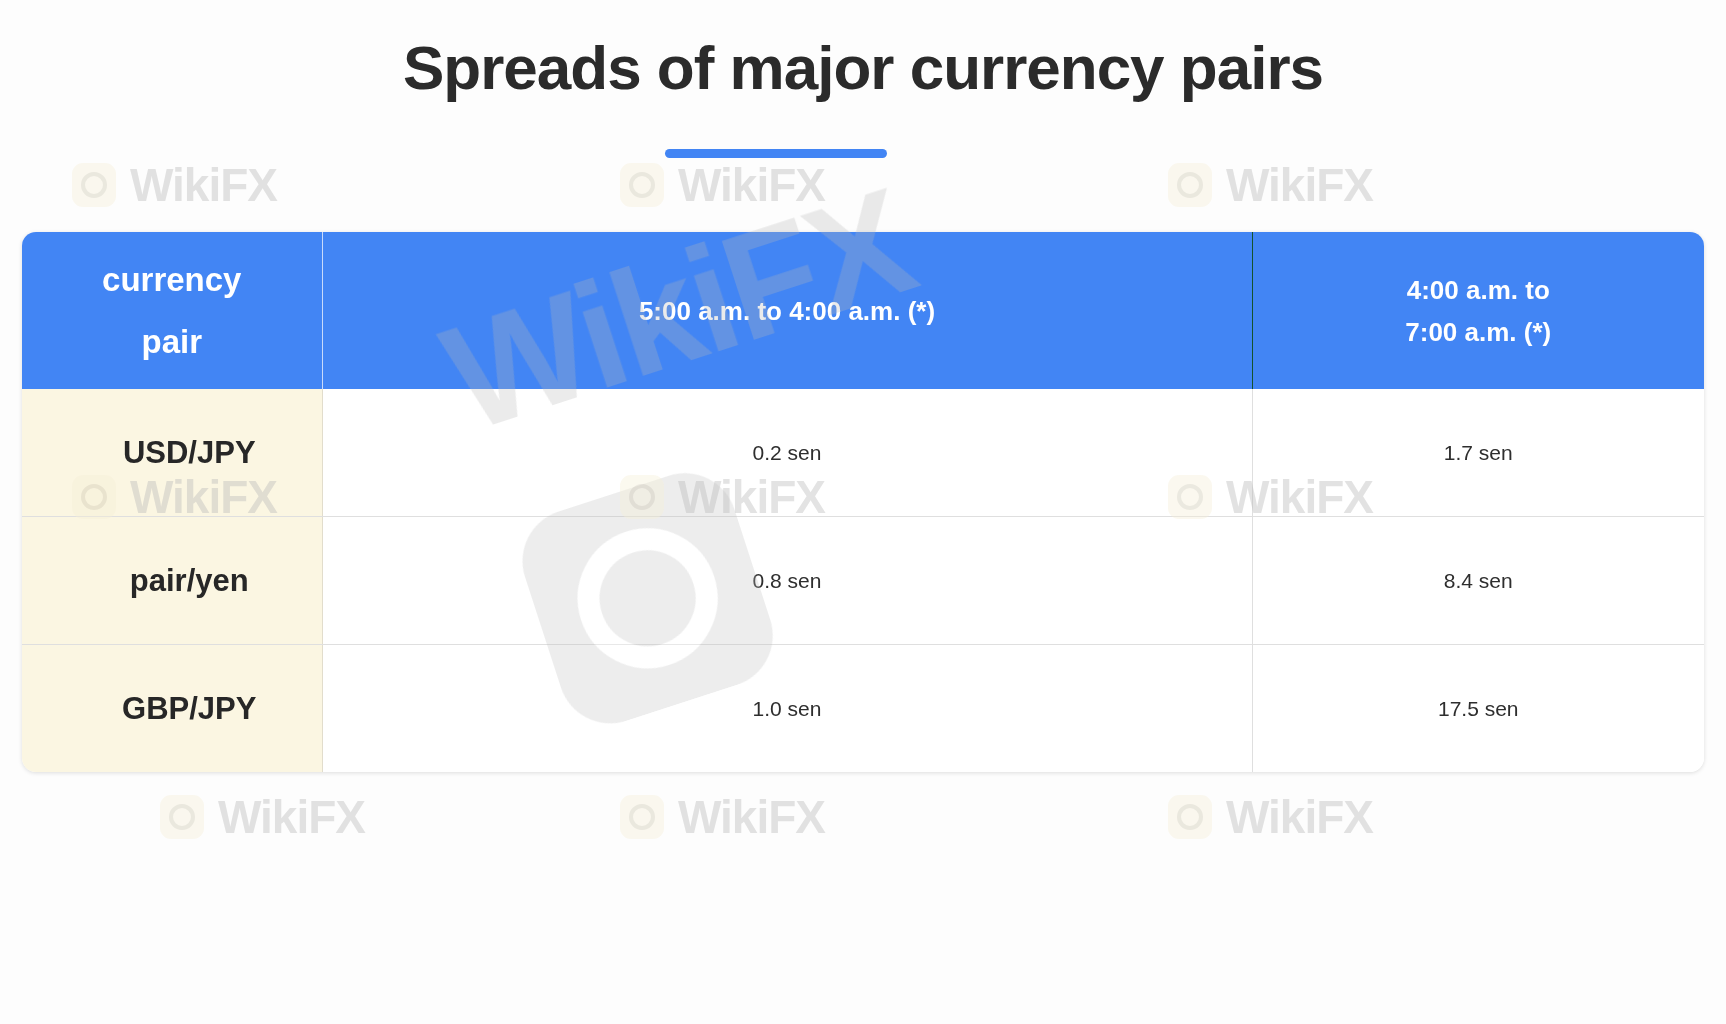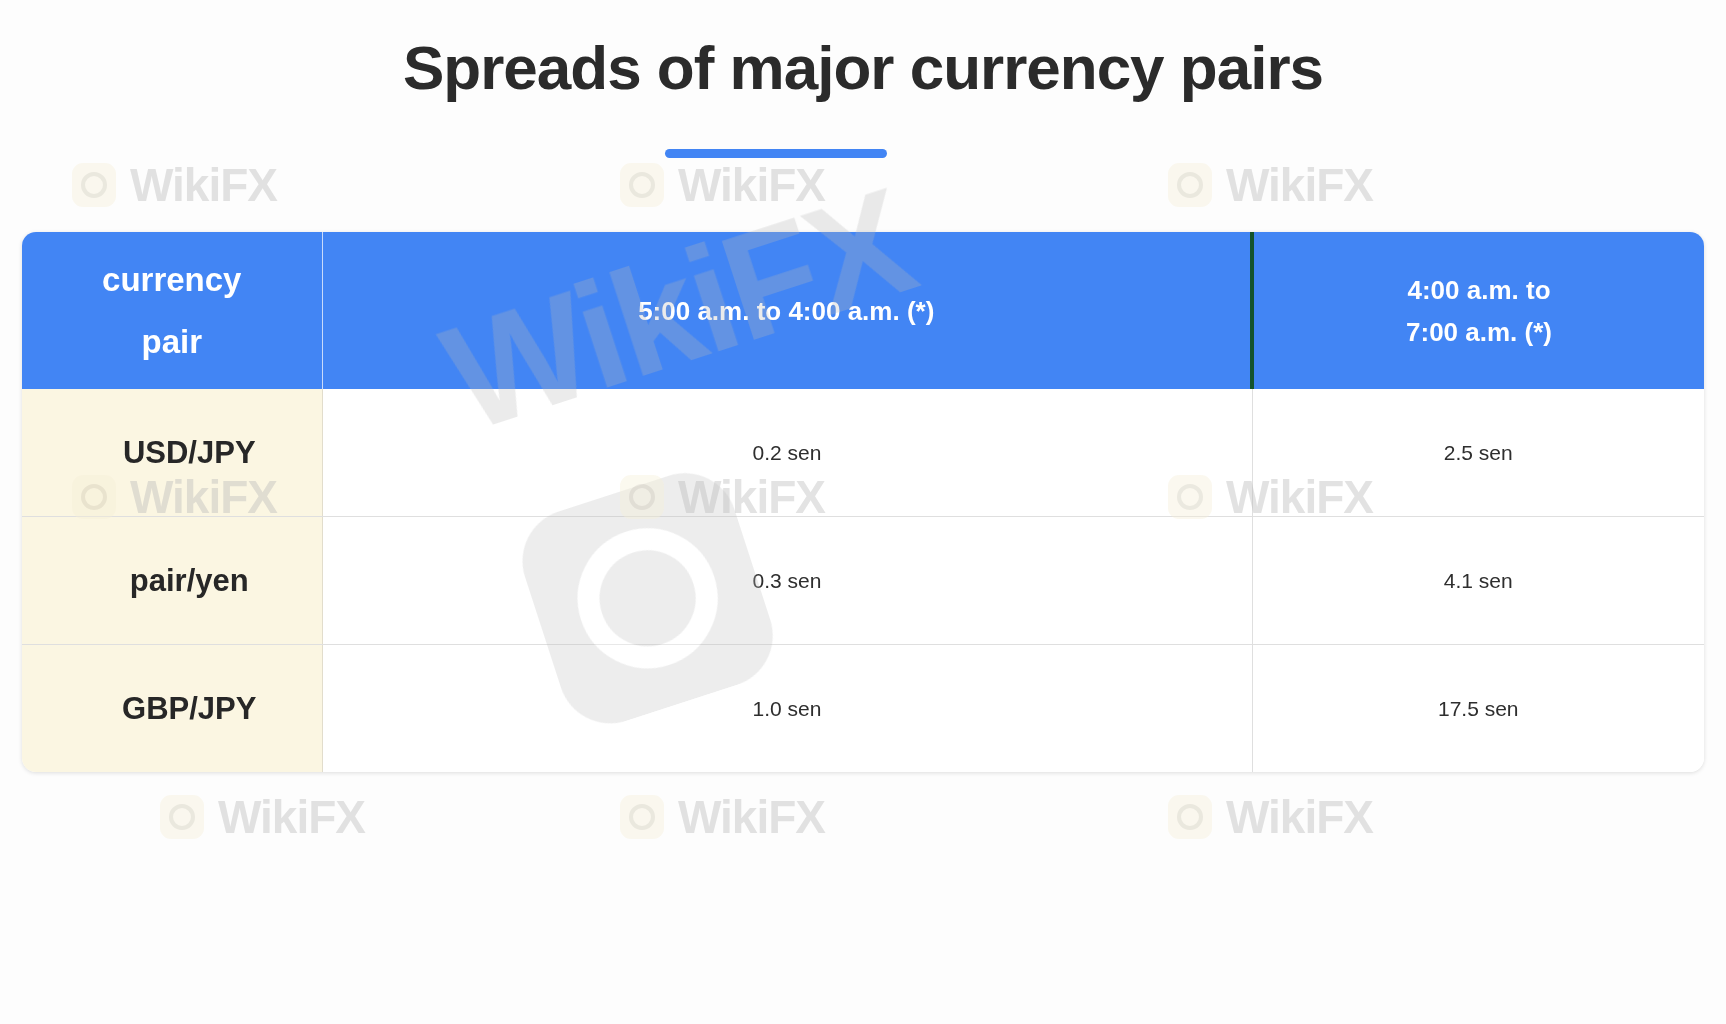--- a/index.html
+++ b/index.html
@@ -82,21 +82,21 @@
     line-height: 62px;
     border-right: 1px solid #c9dbfb;
   }
   thead th.h-time {
     height: 157px;
     font-size: 26px;
     font-weight: 700;
     line-height: 42px;
   }
   thead th.h-time-2 {
-    border-left: 4px solid #14532d;
+    border-left: 1px solid #14532d;
     margin-top: 24px;
   }
 
   tbody td {
     height: 125px;
     text-align: center;
     vertical-align: middle;
     font-size: 21px;
     color: #2e2e2e;
     background: #ffffff;
@@ -235,26 +235,26 @@
           <th class="h-time h-time-2">
             <div>4:00 a.m. to</div>
             <div>7:00 a.m. (*)</div>
           </th>
         </tr>
       </thead>
       <tbody>
         <tr>
           <td class="pair-cell">USD/JPY</td>
           <td class="val-mid">0.2 sen</td>
-          <td class="val-late">2.5 sen</td>
+          <td class="val-late">1.7 sen</td>
         </tr>
         <tr>
           <td class="pair-cell">pair/yen</td>
-          <td class="val-mid">0.3 sen</td>
-          <td class="val-late">4.1 sen</td>
+          <td class="val-mid">0.8 sen</td>
+          <td class="val-late">8.4 sen</td>
         </tr>
         <tr>
           <td class="pair-cell">GBP/JPY</td>
           <td class="val-mid">1.0 sen</td>
           <td class="val-late">17.5 sen</td>
         </tr>
       </tbody>
     </table>
   </div>
 

